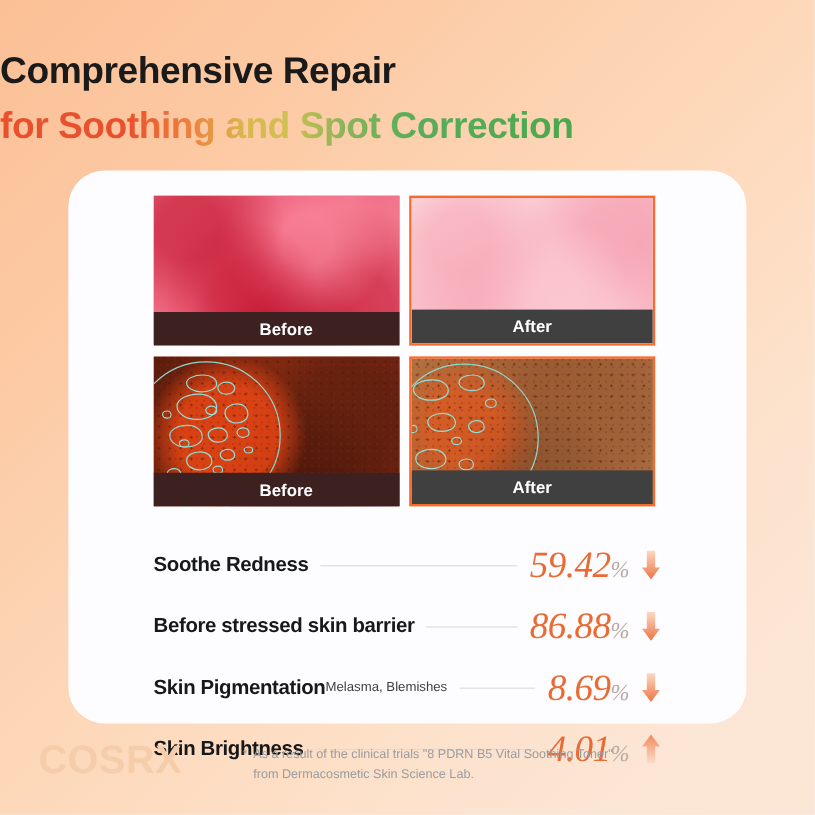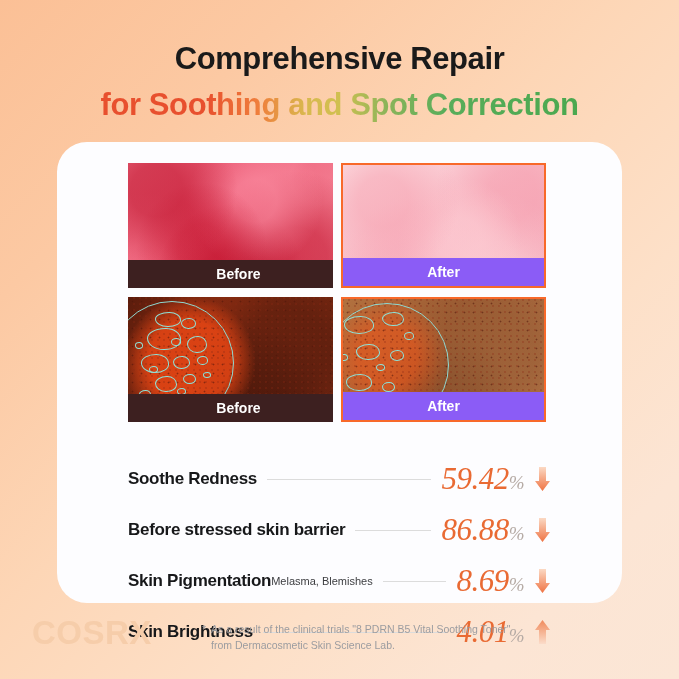--- a/index.html
+++ b/index.html
@@ -22,21 +22,20 @@
         #fbe6d6 100%);
     position: relative;
   }
 
   
   .headline {
     position: absolute;
     top: 40px;
     left: 0;
     width: 679px;
-    text-align: center;
   }
   .headline-line1 {
     font-size: 31px;
     font-weight: bold;
     color: #1a1a1a;
     letter-spacing: -0.4px;
     line-height: 1.25;
   }
   .headline-line2 {
     font-size: 31px;
@@ -162,27 +161,27 @@
     position: absolute;
     left: 0; right: 0; bottom: 0;
     height: 28px;
     line-height: 28px;
     text-align: center;
     font-size: 14px;
     font-weight: bold;
     color: #ffffff;
   }
   .label-before { background: #3d2020; padding-left: 16px; }
-  .label-after  { background: #8b5cf6; }
+  .label-after  { background: #404040; }
 
   
   .stats {
     position: absolute;
     left: 71px;
-    top: 320px;
+    top: 312px;
     width: 425px;
   }
   .stat-row {
     display: flex;
     align-items: center;
     height: 34px;
     margin-bottom: 17px;
   }
   .stat-label {
     font-size: 17px;

